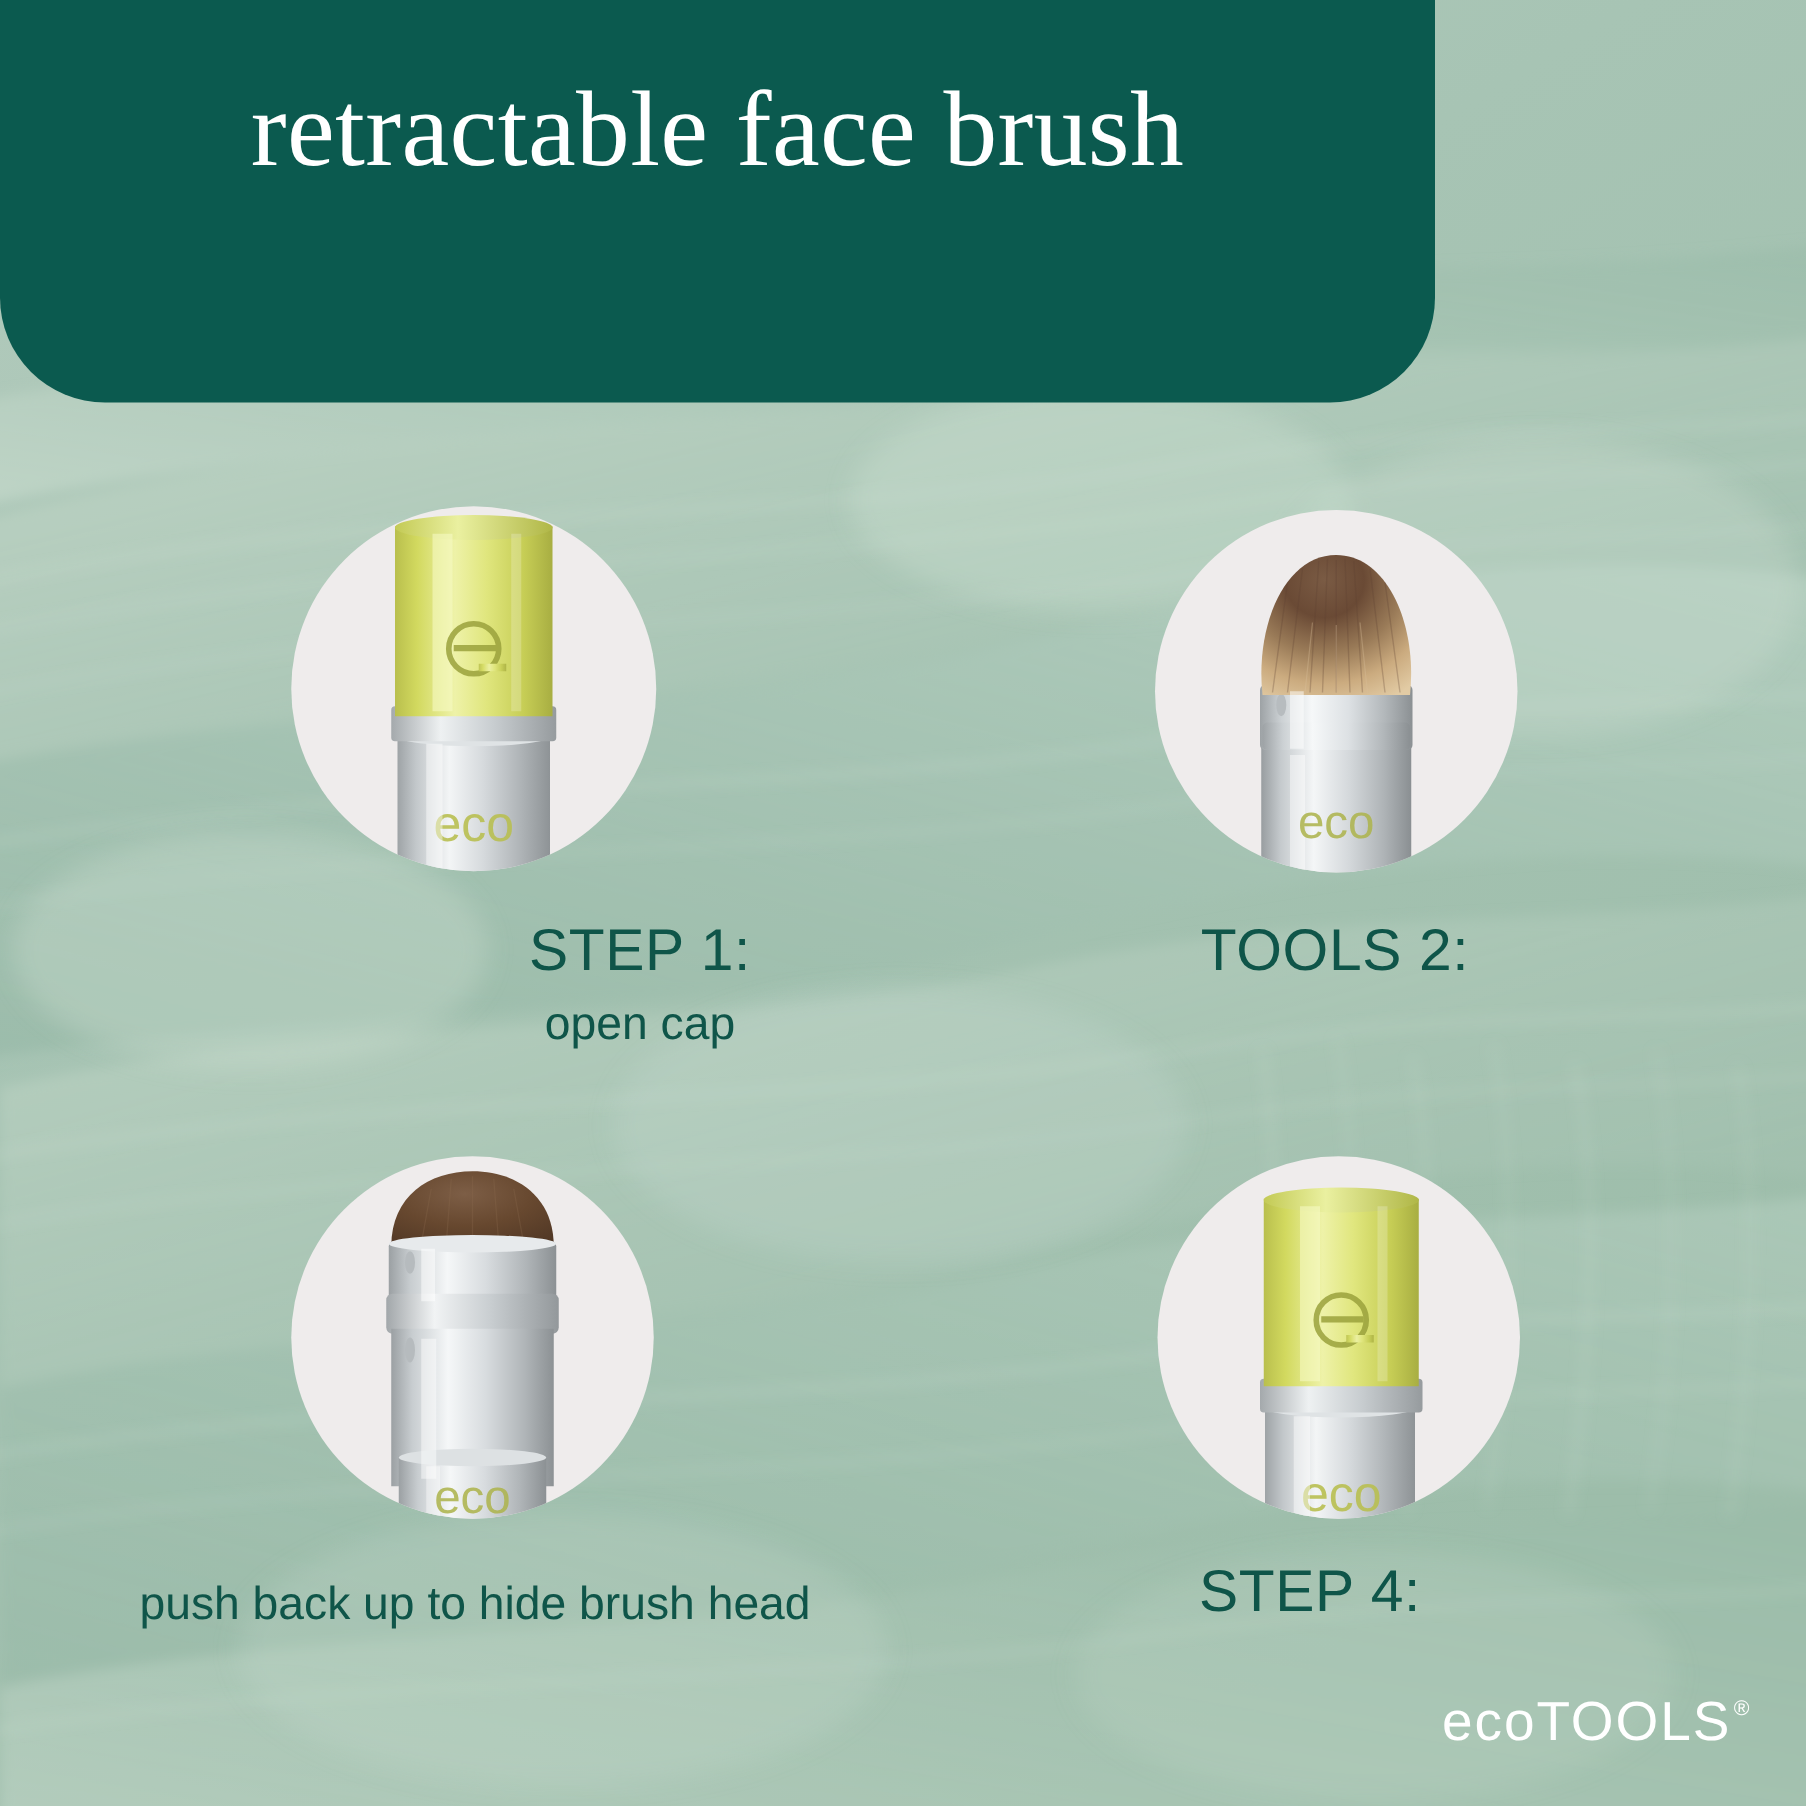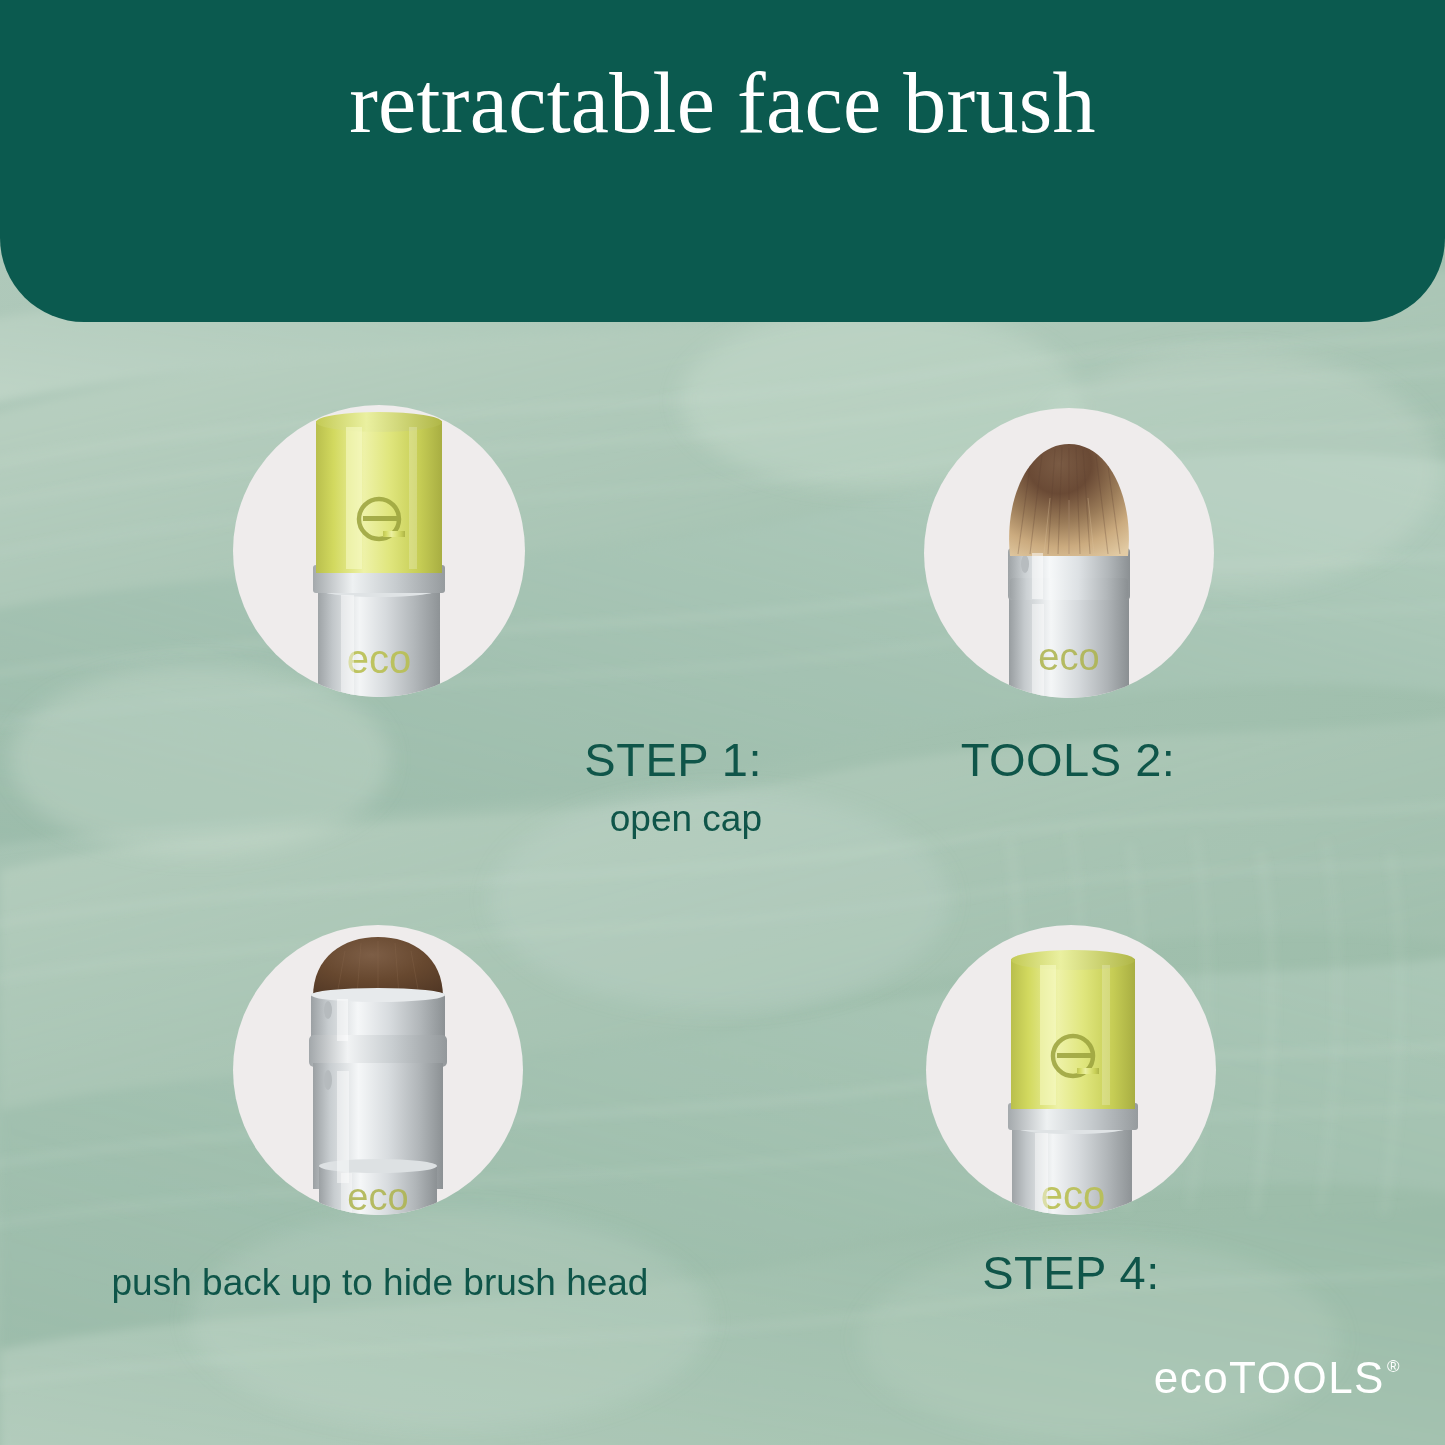--- a/index.html
+++ b/index.html
@@ -13,21 +13,21 @@
   
   #bg-canvas {
     position:absolute; left:0; top:0; width:1445px; height:1445px;
     display:block; z-index:0;
   }
   .bg-wrap { position:absolute; inset:0; z-index:0; }
 
   
   .header-banner {
     position:absolute; left:0; top:0;
-    width:1445px; height:322px;
+    width:1148px; height:322px;
     background:#0b5a4f;
     border-bottom-left-radius:84px;
     border-bottom-right-radius:84px;
     z-index:3;
     display:flex; flex-direction:column;
     align-items:center; justify-content:flex-start;
     padding-top:60px;
   }
   .header-title {
     color:#ffffff;
@@ -70,21 +70,21 @@
     white-space:nowrap;
   }
   .step-desc {
     color:#0f5549;
     font-size:37px;
     font-weight:400;
     line-height:1.15;
     margin-top:14px;
     white-space:nowrap;
   }
-  .align-left   { text-align:right;margin-left:40px; }
+  .align-left   { text-align:center; }
   .align-center { text-align:center; }
 
   
   .brand-logo {
     position:absolute;
     right:44px; bottom:42px;
     z-index:6;
     color:#ffffff;
     font-size:44px;
     letter-spacing:1.5px;
@@ -404,21 +404,21 @@
         <rect x="176" y="40" width="8" height="140" fill="#ffffff" opacity="0.22"></rect>
         <g opacity="0.85">
           <circle cx="147" cy="131" r="20" fill="none" stroke="#9aa23c" stroke-width="4.5"></circle>
           <rect x="131" y="128" width="34" height="5" fill="#9aa23c"></rect>
           <rect x="151" y="143" width="22" height="6" fill="url(#cap4)"></rect>
         </g>
         <text x="147" y="284" font-family="Liberation Sans, sans-serif" font-size="40" fill="#b9bf52" text-anchor="middle" opacity="0.9">eco</text>
         <rect x="109" y="208" width="13" height="96" fill="#ffffff" opacity="0.45"></rect>
       </svg>
     </div>
-    <div class="step-caption align-center" style="left:861px; top:1248px; width:420px;">
+    <div class="step-caption align-center" style="left:838px; top:1248px; width:420px;">
       <div class="step-title">STEP 4:</div>
     </div>
   </div>
 
 </div>
 
 <div class="brand-logo">
   <span class="brand-eco">eco</span>
   <span class="brand-tools">TOOLS</span>
   <span class="brand-reg">®</span>

